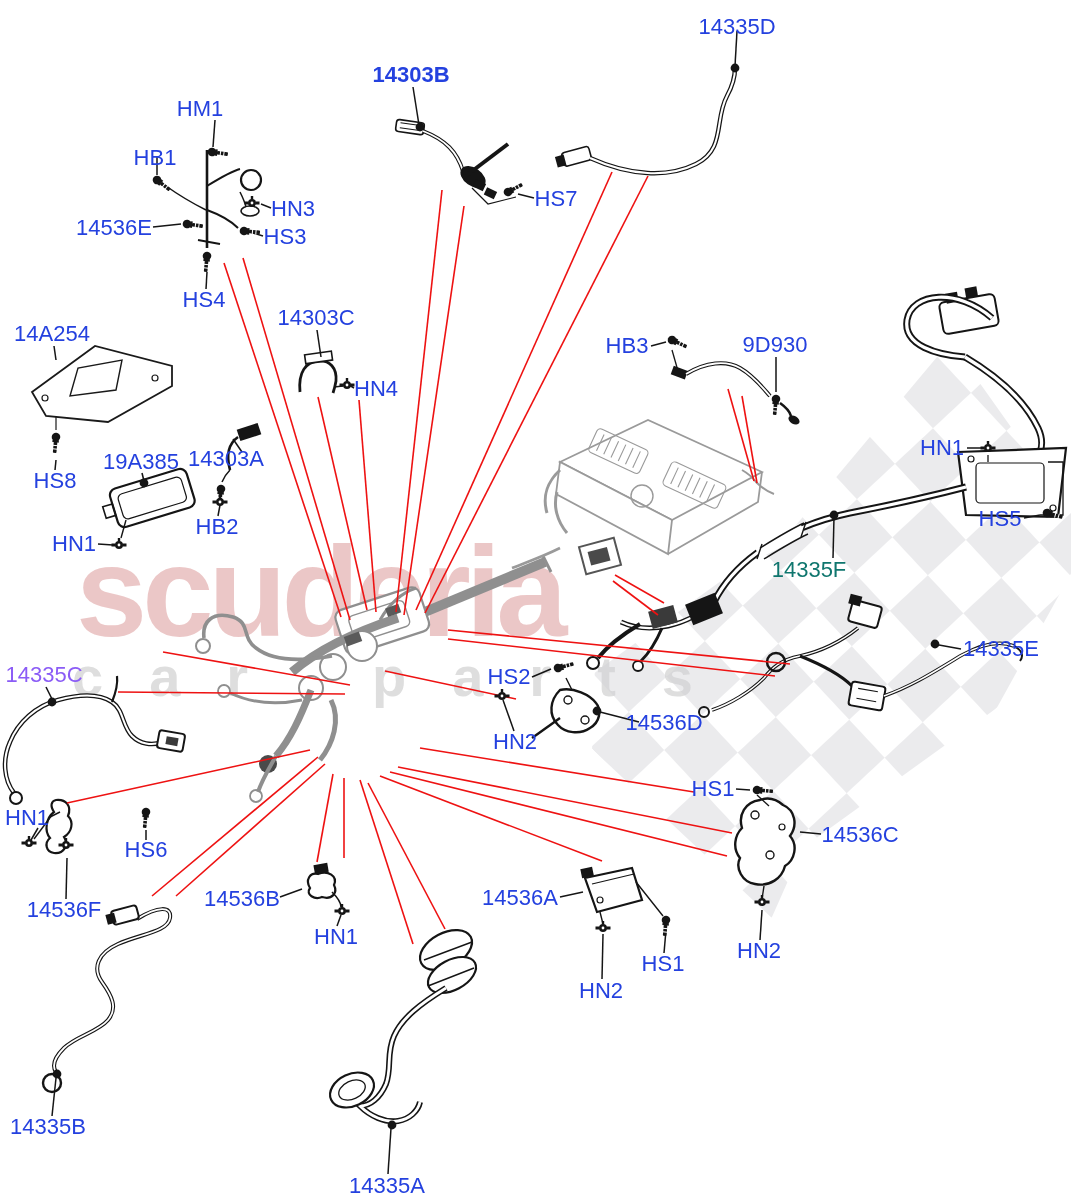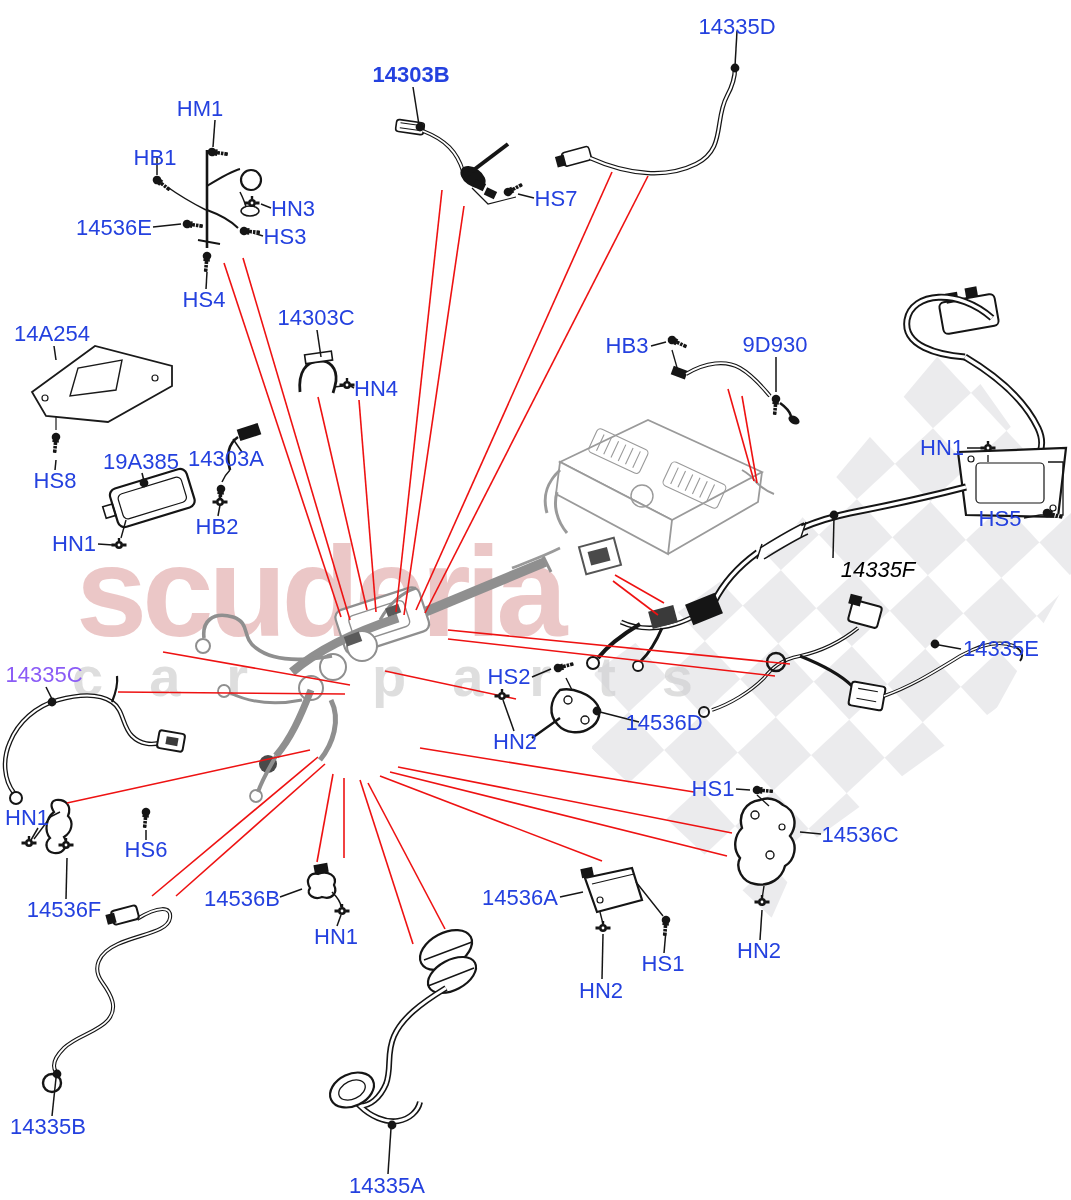--- a/index.html
+++ b/index.html
@@ -557,21 +557,21 @@
       <div class="plabel" style="left: 627px; top: 346px; color: rgb(36, 65, 223);">HB3</div>
       <div class="plabel" style="left: 775px; top: 345px; color: rgb(36, 65, 223);">9D930</div>
       <div class="plabel" style="left: 376px; top: 389px; color: rgb(36, 65, 223);">HN4</div>
       <div class="plabel" style="left: 226px; top: 427px; color: rgb(36, 65, 223); margin-top: 32px;">14303A</div>
       <div class="plabel" style="left: 942px; top: 448px; color: rgb(36, 65, 223);">HN1</div>
       <div class="plabel" style="left: 141px; top: 462px; color: rgb(36, 65, 223);">19A385</div>
       <div class="plabel" style="left: 55px; top: 481px; color: rgb(36, 65, 223);">HS8</div>
       <div class="plabel" style="left: 1000px; top: 519px; color: rgb(36, 65, 223);">HS5</div>
       <div class="plabel" style="left: 217px; top: 527px; color: rgb(36, 65, 223);">HB2</div>
       <div class="plabel" style="left: 74px; top: 544px; color: rgb(36, 65, 223);">HN1</div>
-      <div class="plabel" style="left: 878px; top: 570px; color: #000000; font-style: italic;">14335F</div>
+      <div class="plabel" style="left: 809px; top: 570px; color: #0f766e;">14335F</div>
       <div class="plabel" style="left: 1001px; top: 649px; color: rgb(36, 65, 223);">14335E</div>
       <div class="plabel" style="left: 44px; top: 675px; color: #8b5cf6;">14335C</div>
       <div class="plabel" style="left: 509px; top: 677px; color: rgb(36, 65, 223);">HS2</div>
       <div class="plabel" style="left: 664px; top: 723px; color: rgb(36, 65, 223);">14536D</div>
       <div class="plabel" style="left: 515px; top: 742px; color: rgb(36, 65, 223);">HN2</div>
       <div class="plabel" style="left: 713px; top: 789px; color: rgb(36, 65, 223);">HS1</div>
       <div class="plabel" style="left: 27px; top: 818px; color: rgb(36, 65, 223);">HN1</div>
       <div class="plabel" style="left: 860px; top: 835px; color: rgb(36, 65, 223);">14536C</div>
       <div class="plabel" style="left: 146px; top: 850px; color: rgb(36, 65, 223);">HS6</div>
       <div class="plabel" style="left: 520px; top: 898px; color: rgb(36, 65, 223);">14536A</div>

